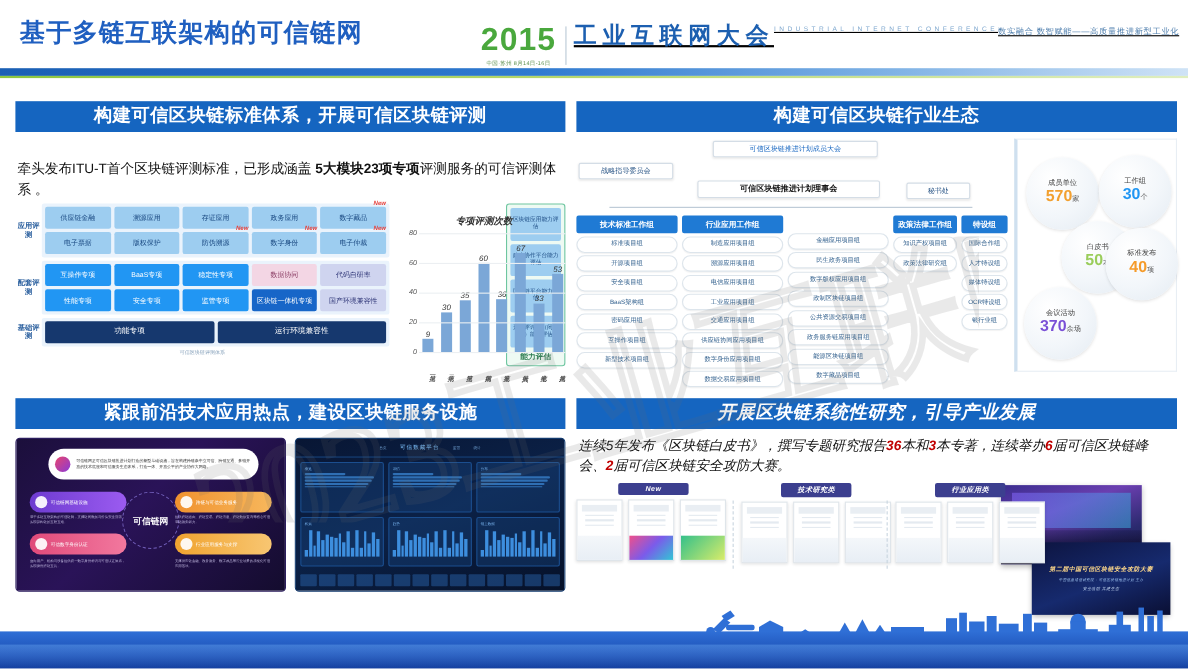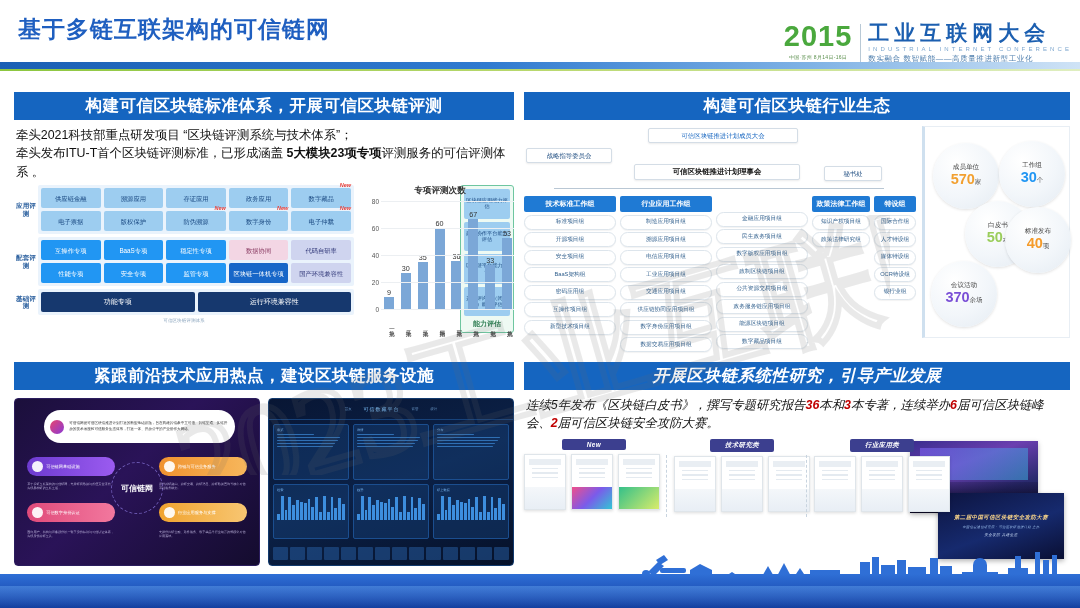--- a/index.html
+++ b/index.html
@@ -27,21 +27,21 @@
 
   
   #conf-logo { position: absolute; right: 8px; top: 22px; display: flex; align-items: stretch; }
   #conf-year-wrap { text-align: center; padding-right: 8px; }
   #conf-year {
     font-size: 29px; font-weight: bold; color: #4aa83d; letter-spacing: 1px;
     line-height: 1;
   }
   #conf-year-sub { font-size: 5px; color: #5a8f4c; letter-spacing: .3px; margin-top: 3px; }
   #conf-divider { width: 1px; background: #b9c9d6; margin: 2px 7px 2px 0; }
-  #conf-right { display: flex; flex-direction: column; justify-content: center; }
+  #conf-right { display: flex; flex-direction: row; justify-content: center; text-decoration: underline; }
   #conf-cn {
     font-size: 21px; font-weight: bold; color: #1c5fb0; letter-spacing: 5px; line-height: 1.05;
   }
   #conf-en { font-size: 6px; color: #7fa8cf; letter-spacing: 3.1px; margin-top: 2px; }
   #conf-tag { font-size: 7.5px; color: #4f7fae; letter-spacing: .6px; margin-top: 2px; }
 
   
   .panel { position: absolute; }
   .panel-header {
     background: #1565c0; color: #fff; font-weight: bold;
@@ -88,21 +88,21 @@
     border: 1px solid #6ec6a0; background: #eefaf3; border-radius: 3px;
     padding: 3px; display: flex; flex-direction: column; gap: 3px;
   }
   #green-box .cell { min-height: 26px; }
   #green-label {
     font-size: 7px; color: #2e7d52; text-align: center; font-weight: bold; margin-top: auto;
   }
   #matrix-caption { font-size: 4.6px; color: #8aa4bd; text-align: center; margin-top: 2px; }
 
   
-  #chart { position: absolute; left: 352px; top: 0; width: 148px; height: 152px; }
+  #chart { position: absolute; left: 352px; top: 11px; width: 148px; height: 152px; font-style: italic; }
   #chart-title { font-size: 8.6px; color: #333; text-align: center; font-weight: bold; }
   #plot { position: relative; height: 108px; margin-top: 4px; padding-left: 15px; }
   #yaxis { position: absolute; left: 0; top: 0; bottom: 0; width: 14px; }
   .ytick { position: absolute; right: 1px; font-size: 6.5px; color: #555; transform: translateY(-50%); }
   .gridline { position: absolute; left: 15px; right: 0; height: 1px; background: #eceff2; }
   #bars { position: absolute; left: 16px; right: 0; bottom: 0; top: 0; display: flex; align-items: flex-end; gap: 3px; }
   .bar-wrap { flex: 1; position: relative; display: flex; justify-content: center; align-items: flex-end; height: 100%; }
   .bar { width: 72%; background: #7ba7d7; }
   .bar-val { position: absolute; top: -1px; font-size: 7.2px; color: #333; transform: translateY(-100%); }
   #xlabels { display: flex; gap: 3px; padding-left: 16px; margin-top: 2px; }
@@ -145,21 +145,21 @@
     background: radial-gradient(circle at 35% 30%, #ffffff 0%, #f2f6fa 55%, #e4ebf2 100%);
     box-shadow: 0 1px 3px rgba(0,0,0,.12);
     display: flex; flex-direction: column; align-items: center; justify-content: center;
   }
   .stat-label { font-size: 6.6px; color: #444; line-height: 1.1; text-align: center; }
   .stat-num { font-size: 14.5px; font-weight: bold; line-height: 1.1; margin-top: 1px; }
   .stat-unit { font-size: 6.5px; color: #555; font-weight: normal; }
 
   
   #infra-figure { display: flex; gap: 8px; margin-top: 8px; }
-  .shot { flex: 1; height: 168px; border-radius: 4px; overflow: hidden; position: relative; }
+  .shot { flex: 1; height: 140px; border-radius: 4px; overflow: hidden; position: relative; }
   #shot-chainnet {
     background: linear-gradient(135deg, #1b0f3b 0%, #2a1358 45%, #140c2e 100%);
     border: 1px solid #2b1d5e;
   }
   #cn-banner {
     position: absolute; left: 12%; top: 7%; width: 78%; height: 20%;
     background: #fff; border-radius: 18px; display: flex; align-items: center; padding: 0 6px;
   }
   #cn-banner-dot { width: 14px; height: 14px; border-radius: 50%;
     background: linear-gradient(135deg,#e8456e,#8a3ad6); flex: 0 0 14px; }
@@ -282,21 +282,21 @@
   <div id="conf-right">
     <div id="conf-cn">工业互联网大会</div>
     <div id="conf-en">INDUSTRIAL INTERNET CONFERENCE</div>
     <div id="conf-tag">数实融合 数智赋能——高质量推进新型工业化</div>
   </div>
 </div>
 
 <div class="panel" id="panel-std">
   <div class="panel-header">构建可信区块链标准体系，开展可信区块链评测</div>
   <div class="panel-body">
-    <span>牵头2021科技部重点研发项目 “区块链评测系统与技术体系”；</span><br>
+    <br>
     <span>牵头发布ITU-T首个区块链评测标准，已形成涵盖 </span><b>5大模块23项专项</b><span>评测服务的可信评测体系 。</span>
   </div>
 
   <div id="std-figure">
 
     <div id="matrix">
         <div class="m-row">
           <div class="m-side">应用评测</div>
           <div class="m-band">
             <div class="m-line">

